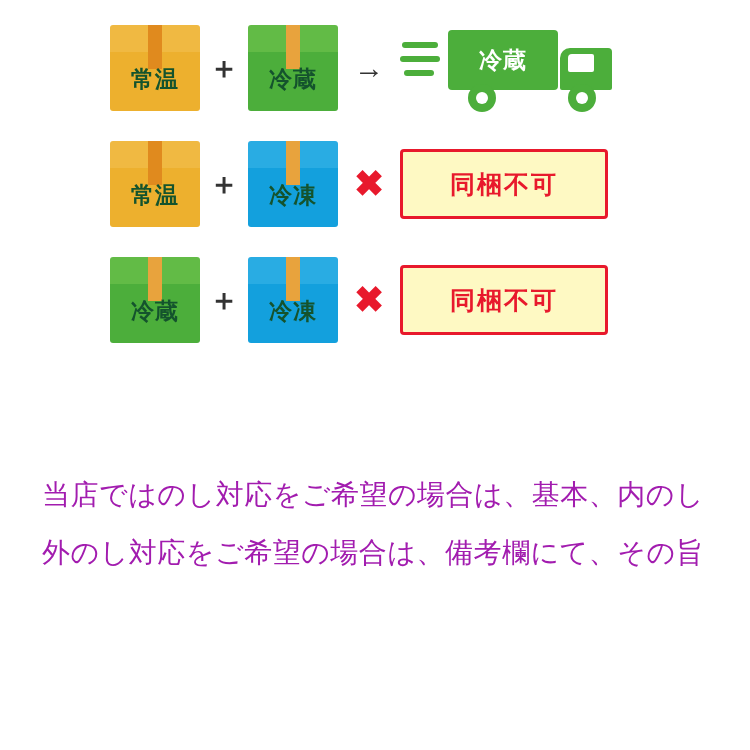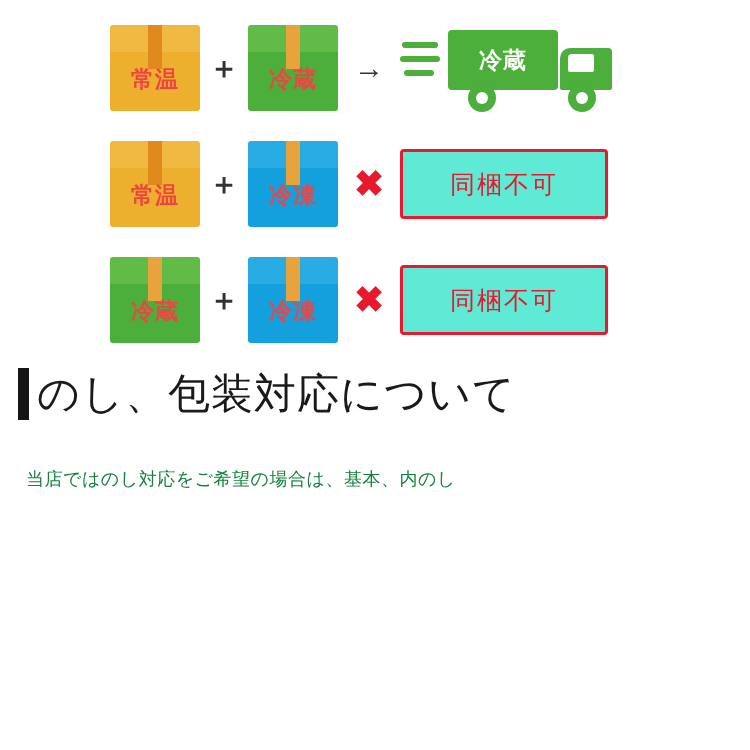--- a/index.html
+++ b/index.html
@@ -70,21 +70,21 @@
     width: 14px;
     height: 44px;
     background: #e8a33d;
   }
   .box .label {
     position: absolute;
     left: 0;
     top: 38px;
     width: 90px;
     text-align: center;
-    color: #ef4444;
+    color: #14532d;
     font-size: 23px;
     font-weight: bold;
     letter-spacing: 1px;
     line-height: 32px;
   }
   
   .box.amber .lid  { background: #f0b942; }
   .box.amber .body { background: #edb02e; }
   .box.amber .tape { background: #e08a1e; }
 
@@ -207,23 +207,23 @@
     flex: 0 0 auto;
     width: 202px;
     height: 64px;
     border: 3px solid #e8192c;
     border-radius: 4px;
     display: flex;
     align-items: center;
     justify-content: center;
     color: #e8192c;
     font-size: 25px;
-    font-weight: normal;
+    font-weight: bold;
     letter-spacing: 2px;
-    background: #5eead4;
+    background: #fef9c3;
   }
 
   
   .heading {
     position: absolute;
     left: 18px;
     top: 368px;
     display: flex;
     align-items: center;
   }
@@ -243,24 +243,24 @@
   }
 
   
   .body-copy {
     position: absolute;
     left: 26px;
     top: 458px;
     width: 700px;
   }
   .body-copy p {
-    margin: 0;
-    font-size: 18px;
+    margin: 16px;
+    font-size: 28px;
     line-height: 42px;
-    color: #15803d;
+    color: #a21caf;
     letter-spacing: 0.5px;
   }
 </style>
 </head>
 <body>
 
 <div class="page">
 
   <div class="matrix">
 
@@ -323,22 +323,19 @@
         <div class="body"></div>
         <div class="tape"></div>
         <div class="label">冷凍</div>
       </div>
       <div class="cross">✖</div>
       <div class="ng-plate">同梱不可</div>
     </div>
 
   </div>
 
-  <div class="heading">
-    <div class="bar"></div>
-    <div class="heading-text">のし、包装対応について</div>
-  </div>
 
   <div class="body-copy">
     <p>当店ではのし対応をご希望の場合は、基本、内のし</p>
+    <p>外のし対応をご希望の場合は、備考欄にて、その旨</p>
   </div>
 
 </div>
 
 </body></html>

